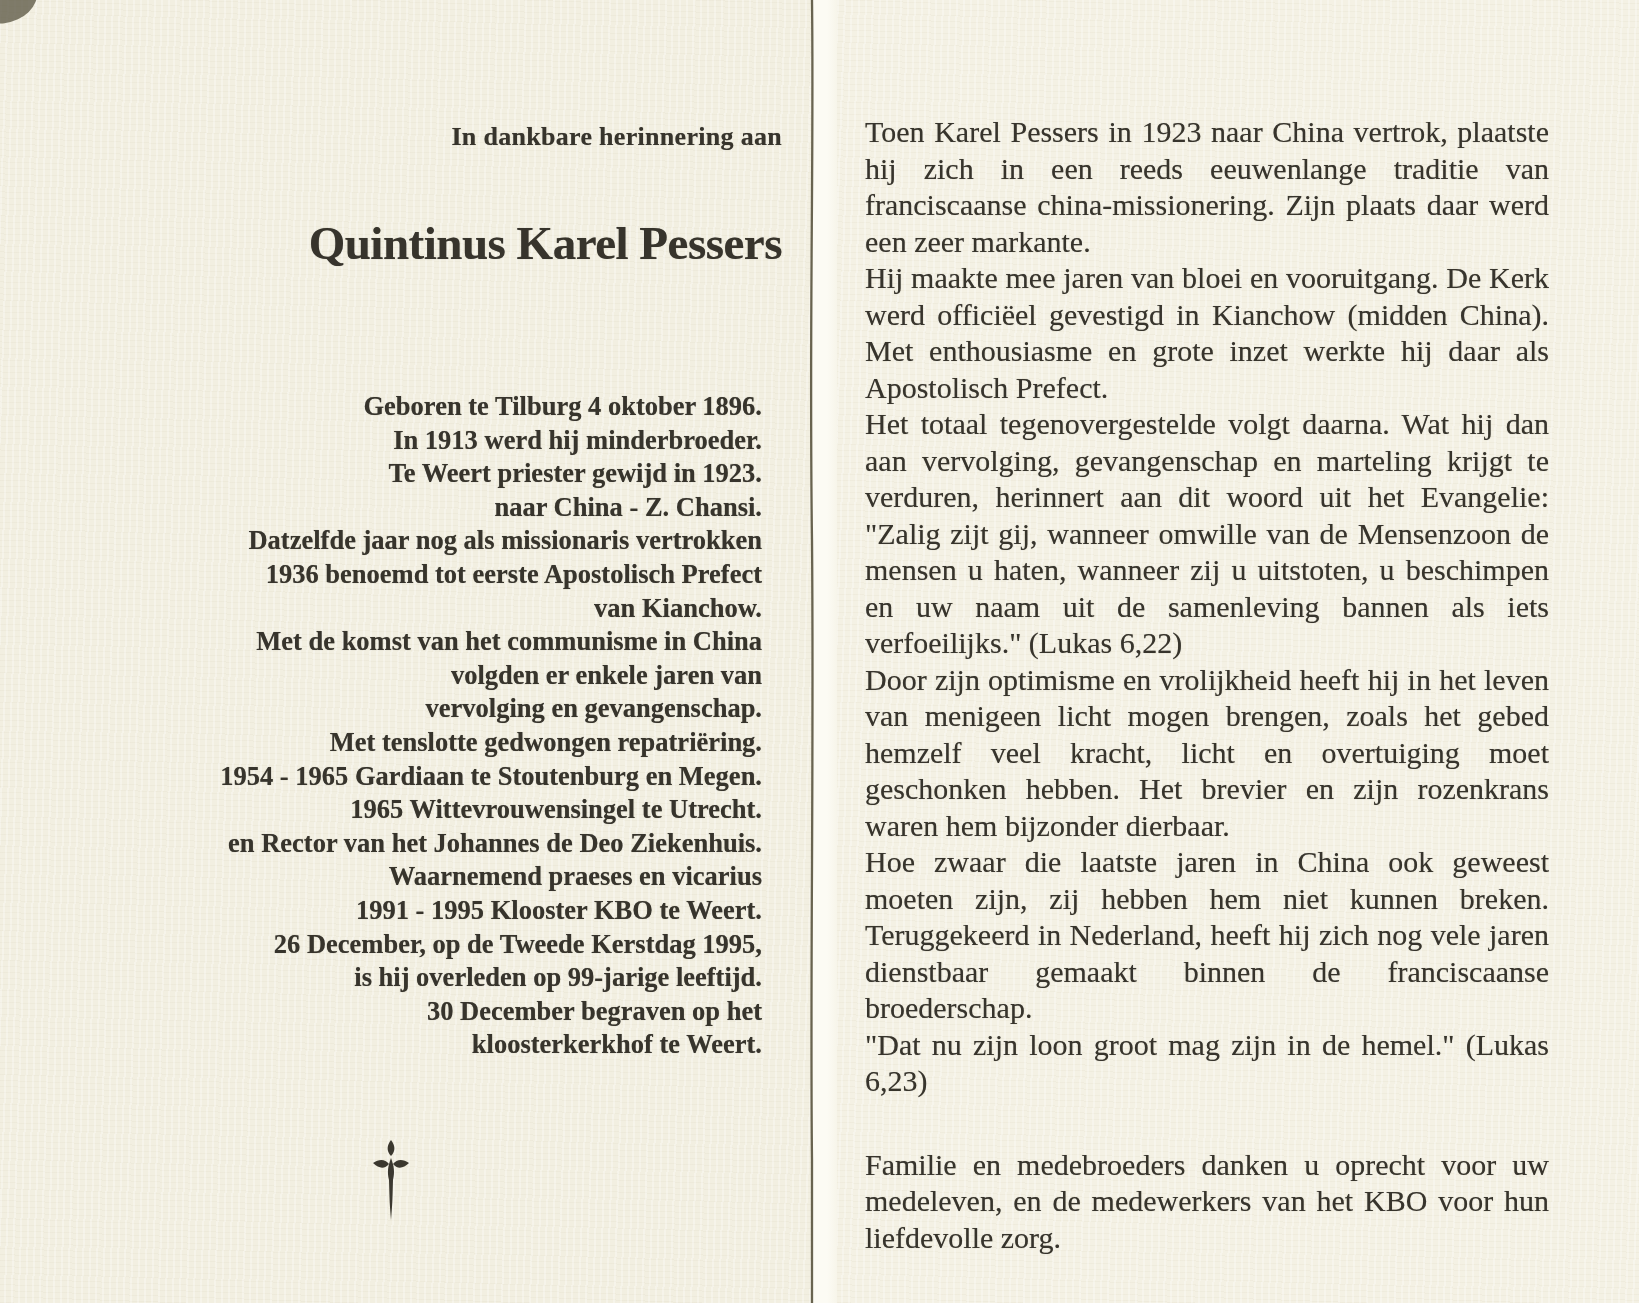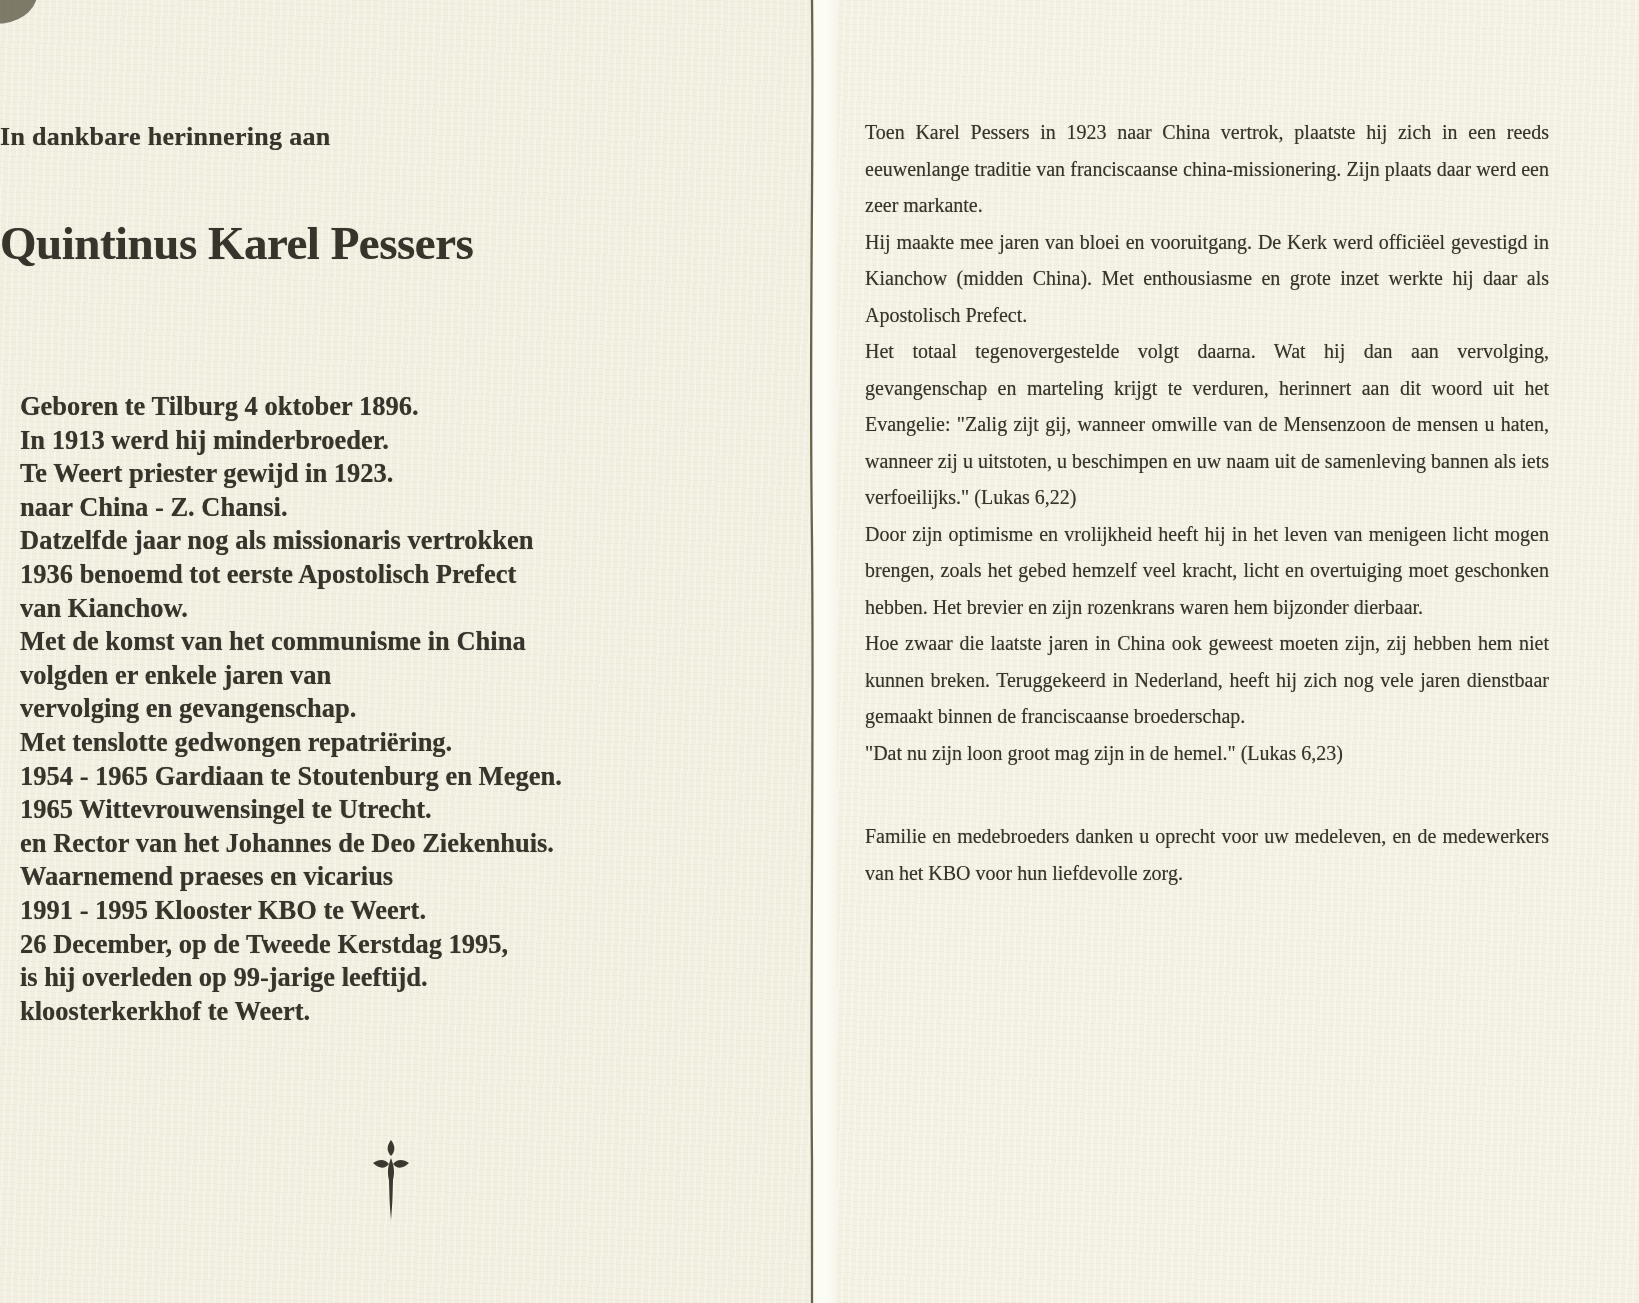--- a/index.html
+++ b/index.html
@@ -58,21 +58,21 @@
     background: #57533f;
     border-radius: 0 0 70% 30%;
     opacity: .75;
     transform: rotate(-8deg);
   }
   
   .left-content {
     position: absolute;
     left: 0; top: 0;
     width: 782px; height: 1059px;
-    text-align: left;
+    text-align: right;
     color: var(--ink);
     text-shadow: 0 0 0.7px rgba(55,52,44,.55);
   }
   .intro-line {
     position: absolute;
     left: 0; right: 0;
     top: 122px;
     font-size: 26px;
     font-weight: bold;
     letter-spacing: 0.3px;
@@ -99,21 +99,21 @@
     top: 1138px;
     text-align: center;
   }
   .cross-wrap svg { display: inline-block; }
   
   .right-content {
     position: absolute;
     left: 28px; top: 114px;
     width: 684px;
     color: var(--ink);
-    font-size: 20px;
+    font-size: 30px;
     line-height: 36.5px;
     text-align: justify;
     text-shadow: 0 0 0.7px rgba(55,52,44,.5);
   }
   .memorial-paragraph { margin: 0; }
   .closing-paragraph { margin-top: 47px; }
 </style>
 </head>
 <body>
 
@@ -136,20 +136,21 @@
           <div class="bio-line">volgden er enkele jaren van</div>
           <div class="bio-line">vervolging en gevangenschap.</div>
           <div class="bio-line">Met tenslotte gedwongen repatriëring.</div>
           <div class="bio-line">1954 - 1965 Gardiaan te Stoutenburg en Megen.</div>
           <div class="bio-line">1965 Wittevrouwensingel te Utrecht.</div>
           <div class="bio-line">en Rector van het Johannes de Deo Ziekenhuis.</div>
           <div class="bio-line">Waarnemend praeses en vicarius</div>
           <div class="bio-line">1991 - 1995 Klooster KBO te Weert.</div>
           <div class="bio-line">26 December, op de Tweede Kerstdag 1995,</div>
           <div class="bio-line">is hij overleden op 99-jarige leeftijd.</div>
+          <div class="bio-line">30 December begraven op het</div>
           <div class="bio-line">kloosterkerkhof te Weert.</div>
         </div>
       <div class="cross-wrap">
         <svg width="46" height="84" viewBox="0 0 46 84" aria-hidden="true">
           <g fill="#3b382f">
 
             <path d="M23 2 C27 7, 28 13, 23 18 C18 13, 19 7, 23 2 Z"></path>
             <path d="M5 25 C11 21, 17 21, 21 26 C17 31, 11 31, 5 25 Z"></path>
             <path d="M41 25 C35 21, 29 21, 25 26 C29 31, 35 31, 41 25 Z"></path>
 

